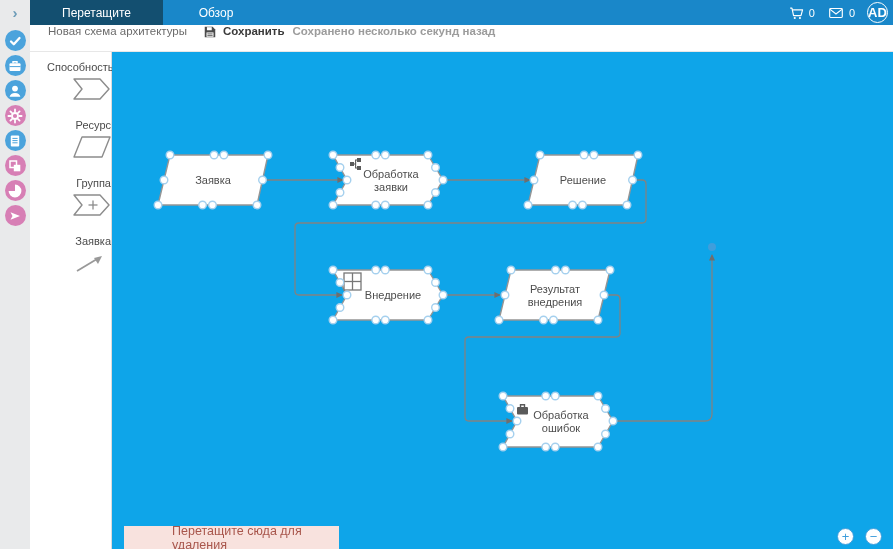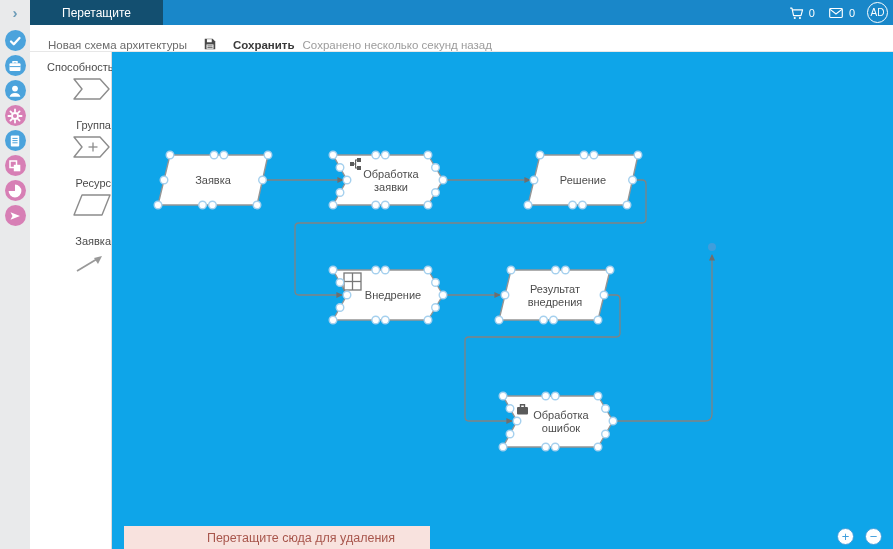--- a/index.html
+++ b/index.html
@@ -16,42 +16,42 @@
 
   
   .topbar { position:absolute; left:30px; top:0; width:863px; height:25px; background:#1987c9;
             display:flex; align-items:stretch; color:#fff; }
   .tab { display:flex; align-items:center; justify-content:center; font-size:12px; cursor:pointer; }
   .tab.active { width:133px; background:#134f70; }
   .tab.plain { width:106px; }
   .topbar-right { margin-left:auto; display:flex; align-items:center; gap:4px; padding-right:5px; }
   .count { font-size:11px; margin-right:8px; }
   .avatar { width:21px; height:21px; border:1.5px solid #fff; border-radius:50%;
-            display:flex; align-items:center; justify-content:center; font-size:10px; font-weight:normal; cursor:pointer; }
+            display:flex; align-items:center; justify-content:center; font-size:13px; font-weight:bold; cursor:pointer; }
 
   
   .toolbar { position:absolute; left:30px; top:25px; width:863px; height:27px; background:#fff;
-             border-bottom:1px solid #e7e7e7; display:flex; align-items:flex-end; }
+             border-bottom:1px solid #e7e7e7; display:flex; align-items:flex-start; }
   .tb-title { margin-left:18px; font-size:11.5px; color:#6b6b6b; }
   .tb-save-icon { margin-left:16px; display:flex; align-items:center; cursor:pointer; }
-  .tb-save { margin-left:16px; font-size:11.5px; font-weight:bold; color:#3a3a3a; cursor:pointer; }
-  .tb-status { margin-left:8px; font-size:11.5px; color:#9c9c9c; }
+  .tb-save { margin-left:6px; font-size:11.5px; font-weight:bold; color:#3a3a3a; cursor:pointer; }
+  .tb-status { margin-left:8px; font-size:11.5px; color:#9c9c9c;font-weight:bold; }
 
   
   .palette { position:absolute; left:30px; top:52px; width:82px; height:497px; background:#fff;
              border-right:1px solid #dcdcdc; padding-top:9px;text-align:right; }
   .palette-item { margin:0 0 14px 17px; cursor:grab; }
   .palette-label { display:block; font-size:11px; color:#4a4a4a; margin-bottom:5px; }
 
   
   .canvas { position:absolute; left:112px; top:52px; width:781px; height:497px; background:#0ea5e9; }
   #diagram { position:absolute; left:0; top:0; }
   .node-label { font-size:11px; fill:#4d4d4d; }
 
-  .delete-zone { position:absolute; left:12px; top:474px; width:306px; height:23px;
+  .delete-zone { position:absolute; left:12px; top:474px; width:215px; height:23px;
                  background:#f8e2de; color:#a8564c; font-size:12.5px;
                  display:flex; align-items:center; justify-content:center;padding-left:48px; }
 
   .zoom-controls { position:absolute; left:725px; top:476px; display:flex; gap:11px; }
   .zoom-btn { width:17px; height:17px; border-radius:50%; border:1px solid #3f9edc; background:#fff;
               color:#3f9edc; font-size:13px; line-height:14px; text-align:center; cursor:pointer;
               display:flex; align-items:center; justify-content:center; padding:0; }
 </style>
 </head>
 <body>
@@ -118,20 +118,21 @@
         <div class="rail-icon" style="background: rgb(215, 127, 181);">
           <svg width="20" height="20" viewBox="0 0 20 20">
             <path d="M5.5 6.2l9.5 3.8-9.5 3.8 2-3.8z" fill="#fff"></path>
           </svg>
         </div>
       </div>
   </div>
 
   <div class="topbar">
     <div class="tab active">Перетащите</div>
+    <div class="tab plain">Обзор</div>
     <div class="topbar-right">
       <span style="display:flex">
         <svg width="18" height="18" viewBox="0 0 20 20">
           <path d="M3.5 4.5h2l1.8 8.5h8.2l1.8-6.5H6.2" fill="none" stroke="#fff" stroke-width="1.3" stroke-linejoin="round"></path>
           <circle cx="8.6" cy="15.6" r="1.2" fill="#fff"></circle>
           <circle cx="14.4" cy="15.6" r="1.2" fill="#fff"></circle>
         </svg>
       </span>
       <span class="count">0</span>
       <span style="display:flex">
@@ -157,29 +158,29 @@
       </svg>
     </span>
     <span class="tb-save">Сохранить</span>
     <span class="tb-status">Сохранено несколько секунд назад</span>
   </div>
 
   <div class="palette" id="palette">
       <div class="palette-item"><span class="palette-label">Способность</span><span><svg width="38" height="23" viewBox="0 0 38 23">
             <polygon points="1,1 27,1 36,11 27,21 1,21 9,11" fill="none" stroke="#8c8c8c" stroke-width="1.4" stroke-linejoin="round"></polygon>
           </svg></span></div>
+      <div class="palette-item"><span class="palette-label">Ресурс</span><span><svg width="38" height="23" viewBox="0 0 38 23">
+            <polygon points="9,1 37,1 29,21 1,21" fill="none" stroke="#8c8c8c" stroke-width="1.4" stroke-linejoin="round"></polygon>
+          </svg></span></div>
       <div class="palette-item"><span class="palette-label">Группа</span><span><svg width="38" height="23" viewBox="0 0 38 23">
             <polygon points="1,1 27,1 36,11 27,21 1,21 9,11" fill="none" stroke="#8c8c8c" stroke-width="1.4" stroke-linejoin="round"></polygon>
             <g stroke="#8c8c8c" stroke-width="1.3">
               <line x1="20" y1="6.5" x2="20" y2="15.5"></line>
               <line x1="15.5" y1="11" x2="24.5" y2="11"></line>
             </g>
-          </svg></span></div>
-      <div class="palette-item"><span class="palette-label">Ресурс</span><span><svg width="38" height="23" viewBox="0 0 38 23">
-            <polygon points="9,1 37,1 29,21 1,21" fill="none" stroke="#8c8c8c" stroke-width="1.4" stroke-linejoin="round"></polygon>
           </svg></span></div>
       <div class="palette-item"><span class="palette-label">Заявка</span><span><svg width="38" height="23" viewBox="0 0 38 23">
             <line x1="4" y1="19" x2="24" y2="7" stroke="#999" stroke-width="1.8"></line>
             <polygon points="29,4 21,6 25,12" fill="#999"></polygon>
           </svg></span></div>
     </div>
 
   <div class="canvas">
     <svg id="diagram" width="781" height="497" viewBox="112 52 781 497">
         <defs>

